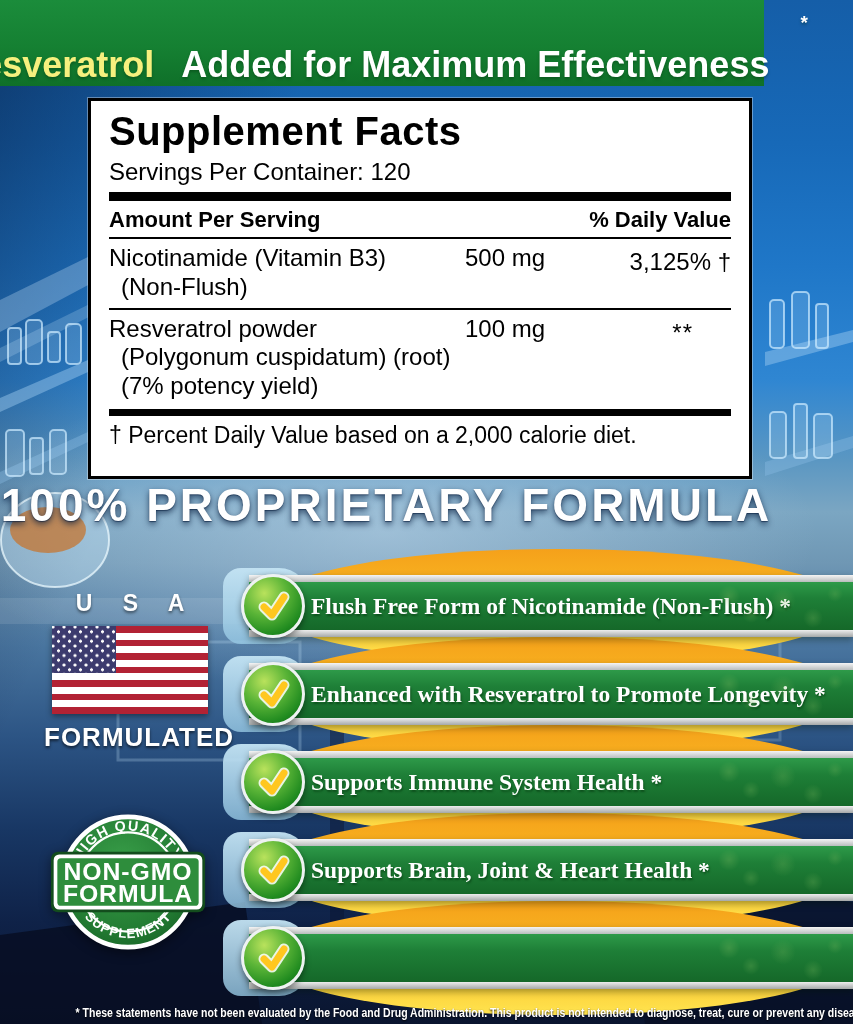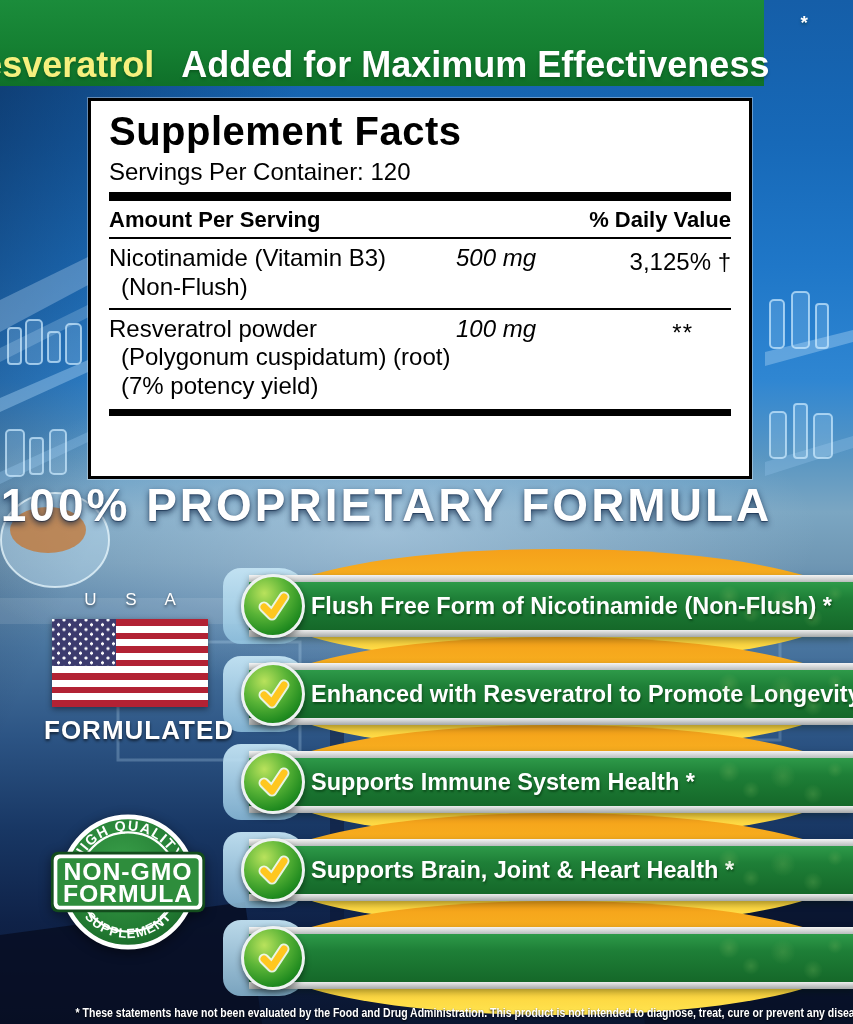--- a/index.html
+++ b/index.html
@@ -32,52 +32,52 @@
     box-shadow:0 0 0 1px rgba(255,255,255,.35);}
   .sf-title{font-size:40px;font-weight:bold;letter-spacing:.5px;margin:2px 0 4px 0;}
   .sf-line{font-size:24px;line-height:1.18;}
   .rule-thick{height:9px;background:#000;margin:6px 0 3px 0;}
   .rule-thick2{height:7px;background:#000;margin:2px 0 4px 0;}
   .rule-thin{height:2px;background:#000;}
   .sf-header{display:flex;justify-content:space-between;align-items:flex-end;
     font-size:22px;font-weight:bold;padding:3px 0 4px 0;}
   .sf-row{position:relative;padding:5px 0 7px 0;font-size:24px;line-height:1.18;}
   .sf-name.indent{padding-left:12px;}
-  .sf-amt{position:absolute;left:347px;top:5px;font-style:italic;}
+  .sf-amt{position:absolute;left:356px;top:5px;}
   .sf-dv{position:absolute;right:0;top:9px;}
   .sf-dv.dv2{right:38px;letter-spacing:1px;}
   .sf-foot{font-size:23px;line-height:1.25;margin-top:5px;}
 
   
   .headline{position:absolute;left:0;top:478px;width:773px;z-index:3;
     text-align:center;color:#fff;font-size:46px;font-weight:bold;letter-spacing:3px;
     text-shadow:0 3px 6px rgba(8,30,62,.75), 0 1px 1px rgba(8,30,62,.6);}
 
   
   .usa{position:absolute;left:44px;top:590px;width:172px;z-index:3;text-align:center;color:#fff;}
-  .usa-title{font-size:17px;font-weight:normal;letter-spacing:12px;text-indent:12px;
+  .usa-title{font-size:23px;font-weight:bold;letter-spacing:12px;text-indent:12px;
     text-shadow:0 2px 3px rgba(0,0,0,.5);margin-bottom:9px;}
   .flag{position:relative;width:156px;height:88px;margin:0 auto;
     background:repeating-linear-gradient(180deg,#b22234 0 6.77px,#ffffff 6.77px 13.54px);
     box-shadow:0 2px 6px rgba(0,0,0,.45);}
   .canton{position:absolute;left:0;top:0;width:64px;height:47.4px;background:#3c3b6e;
     background-image:
       radial-gradient(circle, #fff 1.3px, transparent 1.8px),
       radial-gradient(circle, #fff 1.3px, transparent 1.8px);
     background-size:11px 9.5px;background-position:1px 1px,6.5px 5.8px;}
   .usa-caption{font-size:26px;font-weight:bold;letter-spacing:1px;margin-top:8px;
     text-shadow:0 2px 3px rgba(0,0,0,.6);}
 
   
   .badge{position:absolute;left:50px;top:804px;width:156px;height:156px;z-index:3;
     filter:drop-shadow(0 3px 6px rgba(0,0,0,.45));}
 
   
   .benefits{position:absolute;left:249px;right:0;top:565px;height:459px;z-index:2;}
-  .benefit{position:absolute;left:0;right:0;height:62px;}
+  .benefit{position:absolute;left:0;right:0;height:62px;font-family:Liberation Serif, serif;}
   .glow{position:absolute;left:16px;right:4px;top:-26px;bottom:-26px;z-index:0;
     border-radius:50%;background:linear-gradient(180deg,#f5a11a 0%,#f9b923 45%,#ffe44f 100%);}
   .bar{position:relative;z-index:1;box-shadow:0 3px 7px rgba(0,20,0,.35);}
   .edge-top{height:7px;background:linear-gradient(180deg,#f4f4f4,#b9bdbd);}
   .edge-bottom{height:7px;background:linear-gradient(180deg,#ededed,#a4a8a8);}
   .green{height:48px;position:relative;display:flex;align-items:center;padding-left:62px;
     background:linear-gradient(180deg,#2e9a49 0%,#1e7f37 35%,#156829 100%);overflow:hidden;}
   .btext{font-size:23.5px;font-weight:bold;color:#fff;white-space:nowrap;
     text-shadow:1px 2px 2px rgba(0,45,10,.5);}
   .leaves{position:absolute;right:0;top:0;bottom:0;width:150px;opacity:.55;
@@ -165,20 +165,21 @@
   </div>
   <div class="rule-thin"></div>
   <div class="sf-row">
     <div class="sf-name">Resveratrol powder</div>
     <div class="sf-name indent">(Polygonum cuspidatum) (root)</div>
     <div class="sf-name indent">(7% potency yield)</div>
     <span class="sf-amt">100 mg</span>
     <span class="sf-dv dv2">**</span>
   </div>
   <div class="rule-thick2"></div>
+  <div class="sf-foot">† Percent Daily Value based on a 2,000 calorie diet.</div>
 
 </div>
 
 <div class="headline">100% PROPRIETARY FORMULA</div>
 
 <div class="usa">
   <div class="usa-title">U S A</div>
   <div class="flag">
     <div class="canton"></div>
   </div>

